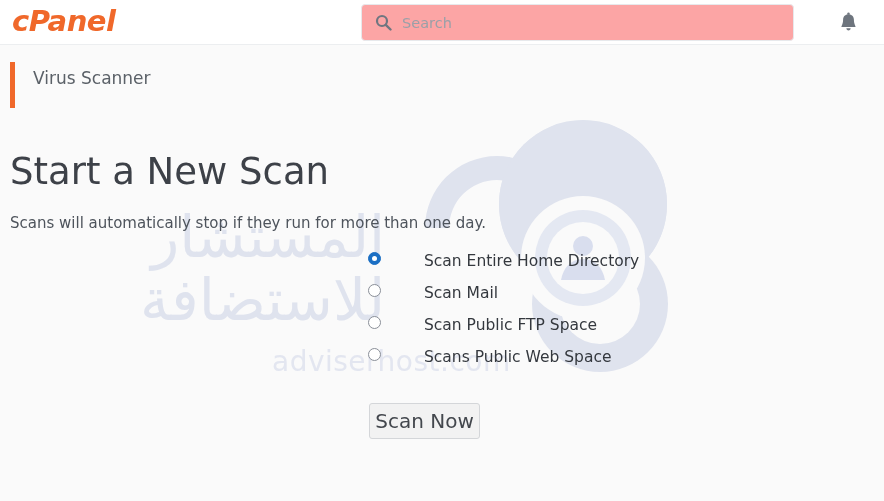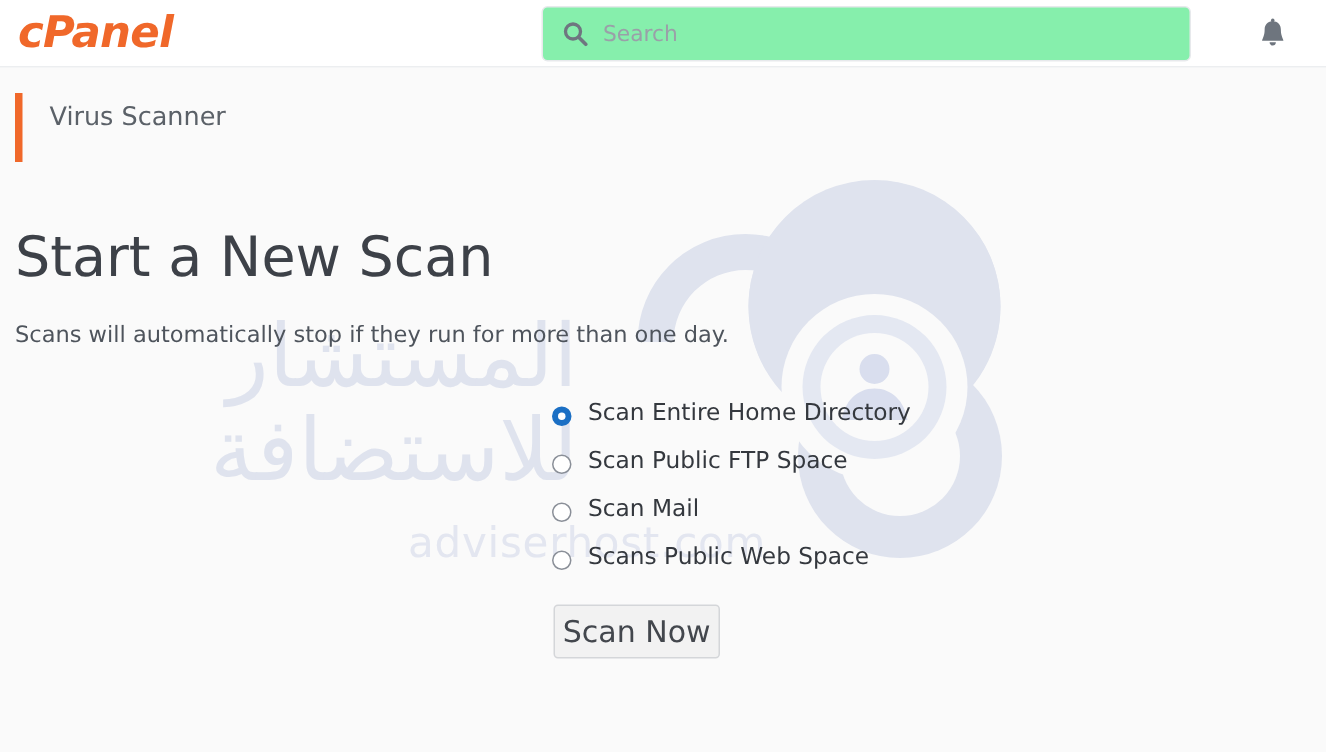--- a/index.html
+++ b/index.html
@@ -37,21 +37,21 @@
     color: #f0682a;
     font-family: "DejaVu Sans", "Liberation Sans", sans-serif;
     user-select: none;
   }
   .search-wrap {
     position: absolute;
     left: 361px;
     top: 4px;
     width: 433px;
     height: 37px;
-    background: #86efac;
+    background: #fca5a5;
     border: 1px solid #e7e9ec;
     border-radius: 4px;
     box-sizing: border-box;
     display: flex;
   }
   .search-icon {
     margin-left: 13px;
     margin-right: 10px;
     display: flex;
     align-items: center;
@@ -178,22 +178,23 @@
   }
 
   
   .radio-list {
     position: absolute;
     left: 368px;
     top: 236px;
   }
   .radio-row {
     display: flex;
-    align-items: flex-end;
+    align-items: flex-start;
     height: 32px;
+    gap: 32px;
   }
   .radio-mark {
     width: 13px;
     height: 13px;
     border-radius: 50%;
     border: 1px solid #8a8f98;
     background: #ffffff;
     box-sizing: border-box;
     flex: 0 0 auto;
     position: relative;
@@ -304,25 +305,25 @@
   <h1 class="heading">Start a New Scan</h1>
   <div class="subtext">Scans will automatically stop if they run for more than one day.</div>
 
   <div class="radio-list">
     <div class="radio-row checked">
       <span class="radio-mark"></span>
       <span class="radio-label">Scan Entire Home Directory</span>
     </div>
     <div class="radio-row">
       <span class="radio-mark"></span>
-      <span class="radio-label">Scan Public FTP Space</span>
+      <span class="radio-label">Scan Mail</span>
     </div>
     <div class="radio-row">
       <span class="radio-mark"></span>
-      <span class="radio-label">Scan Mail</span>
+      <span class="radio-label">Scan Public FTP Space</span>
     </div>
     <div class="radio-row">
       <span class="radio-mark"></span>
       <span class="radio-label">Scans Public Web Space</span>
     </div>
   </div>
 
   <button class="scan-btn">Scan Now</button>
 </div>
 

